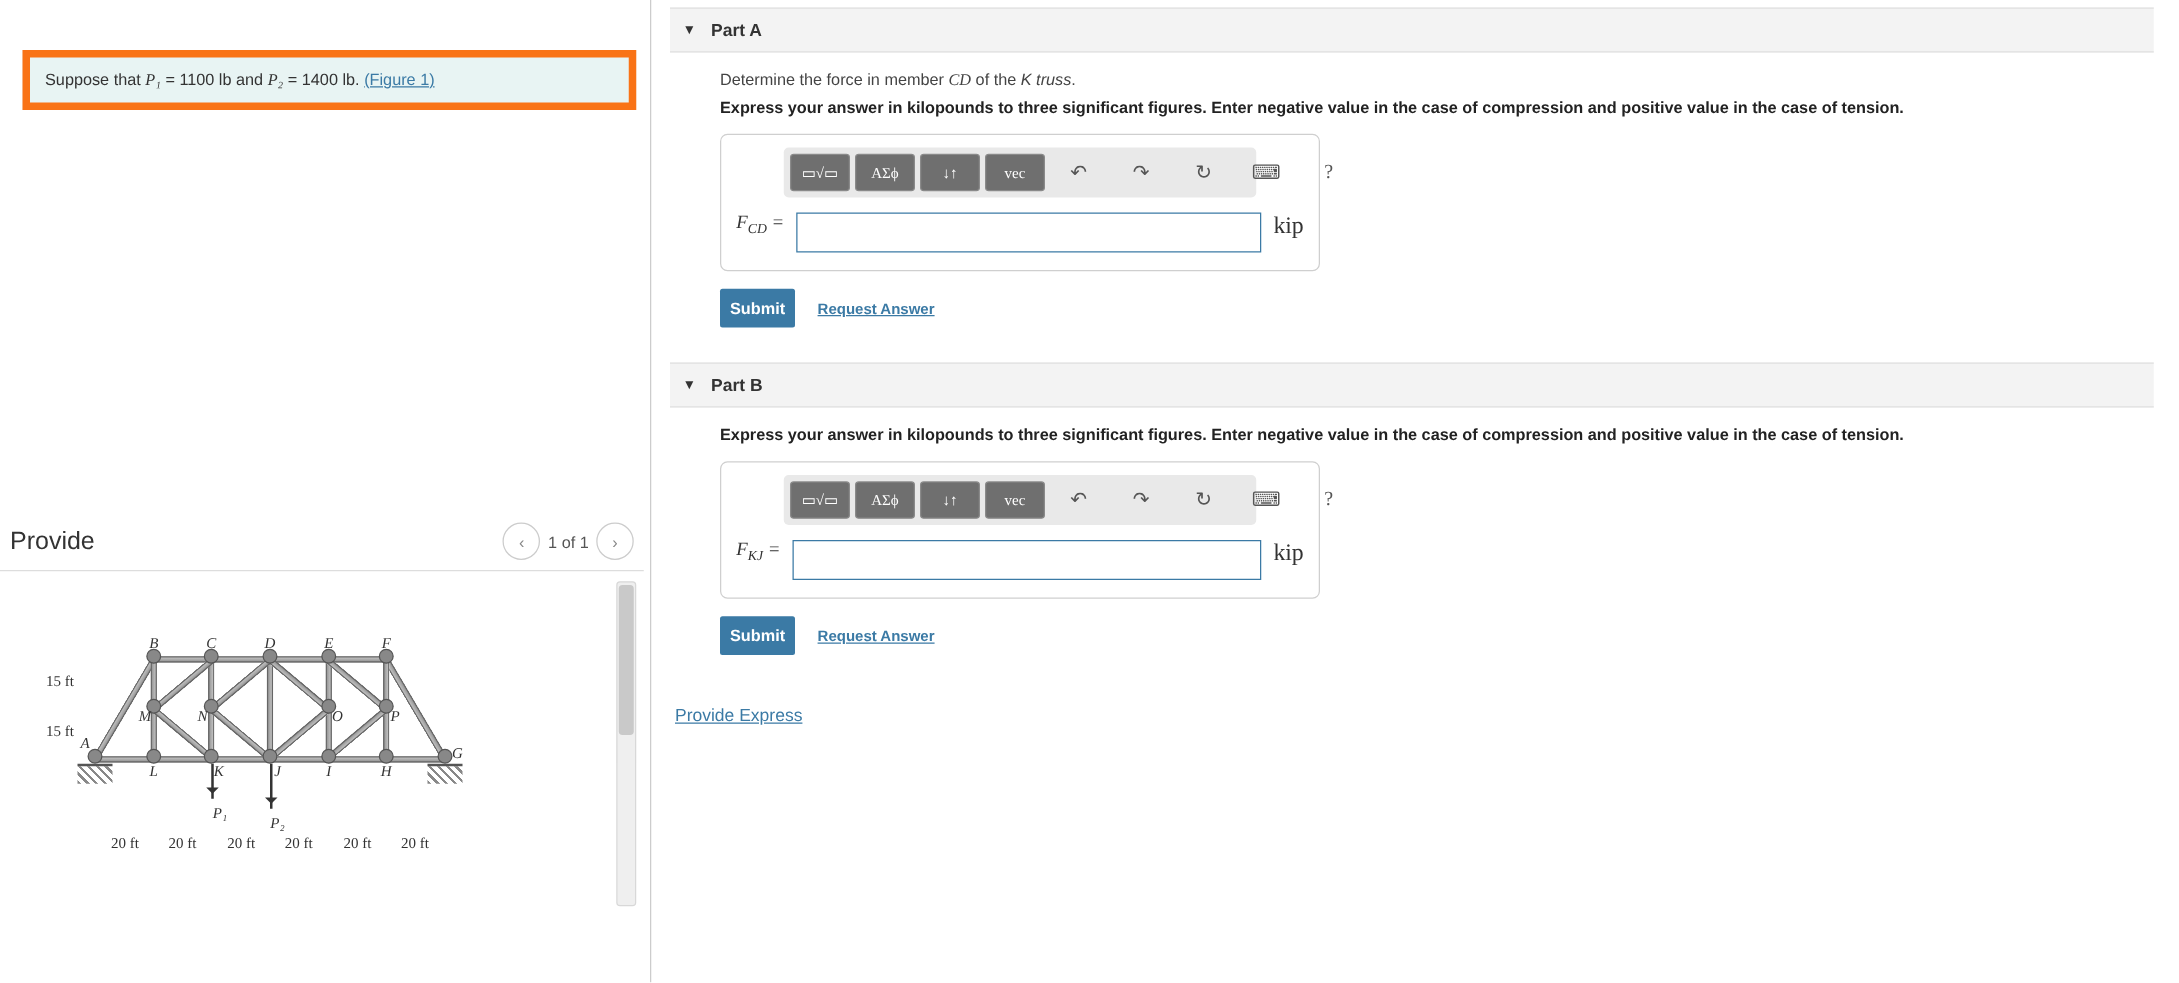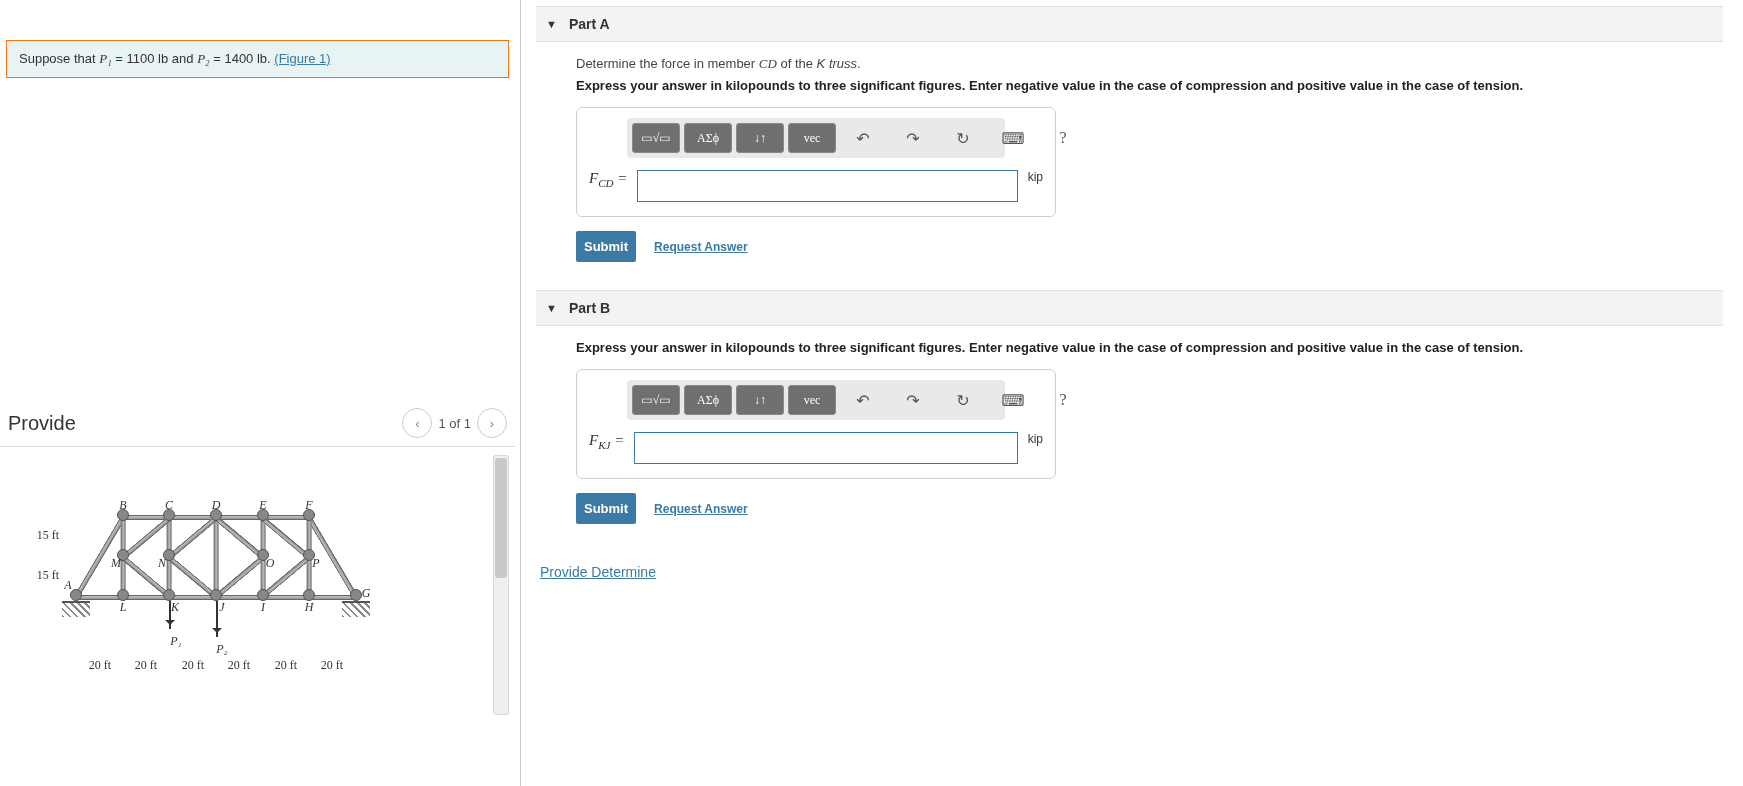--- a/index.html
+++ b/index.html
@@ -1,20 +1,20 @@
 <!DOCTYPE html>
 <html><head>
 <meta charset="utf-8">
 <style>
   body{margin:0;font-family:Arial,Helvetica,sans-serif;font-size:13px;color:#333;background:#fff}
   .container{display:flex;width:1743px;height:786px}
   .left{width:515px;padding:0;position:relative}
   .divider{width:1px;background:#ccc;margin:0 5px}
   .right{flex:1;padding:0 20px 0 10px;overflow:auto}
-  .prompt-box{background:#e8f4f3;border:1px solid #f97316;padding:10px 12px;margin:40px 6px 0 6px;font-size:13px;color:#333}
+  .prompt-box{background:#e8f4f3;border:6px solid #f97316;padding:10px 12px;margin:40px 6px 0 18px;font-size:13px;color:#333}
   .prompt-box a{color:#3b7aa5;text-decoration:underline}
   .fig-hdr{display:flex;align-items:center;justify-content:space-between;padding:0 8px;margin-top:330px;border-bottom:1px solid #ddd;padding-bottom:8px}
   .fig-hdr h2{font-size:20px;font-weight:400;margin:0}
   .pager{display:flex;align-items:center;gap:6px;color:#555;font-size:13px}
   .pgbtn{width:28px;height:28px;border:1px solid #ccc;border-radius:50%;background:#fff;display:flex;align-items:center;justify-content:center;color:#888;cursor:pointer;font-size:13px}
   .fig-wrap{display:flex;padding:8px 6px;position:relative}
   .fig-img{flex:1;height:260px;position:relative}
   .scroll-track{width:14px;background:#efefef;border:1px solid #d8d8d8;border-radius:3px;position:relative}
   .scroll-thumb{position:absolute;left:1px;right:1px;top:2px;height:120px;background:#c9c9c9;border-radius:3px}
   .part-hdr{background:#f3f3f3;border-top:1px solid #e0e0e0;border-bottom:1px solid #e0e0e0;padding:9px 10px;margin-top:6px;display:flex;align-items:center;gap:12px}
@@ -25,21 +25,21 @@
   .q .mem{font-style:italic;font-family:'Times New Roman',serif}
   .hint{font-weight:bold;font-size:13px;color:#222;margin-bottom:14px}
   .ans-box{border:1px solid #cfcfcf;border-radius:6px;padding:0;width:478px}
   .toolbar{background:#e9e9e9;margin:10px 50px 12px 50px;padding:5px;border-radius:4px;display:flex;align-items:center;gap:4px}
   .tb{height:28px;min-width:34px;padding:0 6px;border:1px solid #8a8a8a;border-radius:3px;background:#6f6f6f;color:#fff;font-size:12px;display:flex;align-items:center;justify-content:center;cursor:pointer;font-family:'Times New Roman',serif}
   .tb.light{background:transparent;border:none;color:#555;font-size:16px}
   .ans-row{display:flex;padding:0 12px 14px 12px;gap:10px}
   .var{font-style:italic;font-family:'Times New Roman',serif;font-size:15px;white-space:nowrap}
   .var sub{font-style:italic;font-size:11px}
   input.ans{flex:1;height:30px;border:1px solid #3b7aa5;padding:0 6px;font-size:14px}
-  .unit{font-family:Liberation Sans, sans-serif;font-size:12px}
+  .unit{font-family:Liberation Serif, serif;font-size:19px}
   .actions{margin-top:14px;display:flex;align-items:center;gap:18px}
   .submit{background:#3b7aa5;color:#fff;border:none;padding:8px 8px;font-size:13px;font-weight:bold;border-radius:2px;cursor:pointer}
   .req{color:#3b7aa5;text-decoration:underline;font-size:12px;font-weight:bold;cursor:pointer}
   .feedback{color:#3b7aa5;text-decoration:underline;font-size:14px;margin:18px 0 0 4px;display:inline-block}
   
   .truss{position:absolute;left:70px;top:60px;width:320px;height:160px}
   .node{position:absolute;width:10px;height:10px;background:#888;border:1px solid #555;border-radius:50%;transform:translate(-50%,-50%)}
   .bar{position:absolute;height:5px;background:linear-gradient(#cfcfcf,#8a8a8a);transform-origin:left center;box-shadow:inset 0 0 0 1px #666}
   .lbl{position:absolute;font-style:italic;font-family:'Times New Roman',serif;font-size:12px;transform:translate(-50%,-50%)}
   .dim{position:absolute;font-family:'Times New Roman',serif;font-size:12px;transform:translate(-50%,-50%)}
@@ -210,15 +210,15 @@
           <input class="ans" type="text" style="">
           <span class="unit">kip</span>
         </div>
       </div>
       <div class="actions">
         <button class="submit">Submit</button>
         <a class="req">Request Answer</a>
       </div>
     </div>
 
-    <a class="feedback">Provide Determine</a>
+    <a class="feedback">Provide Express</a>
   </div>
 </div>
 
 </body></html>

